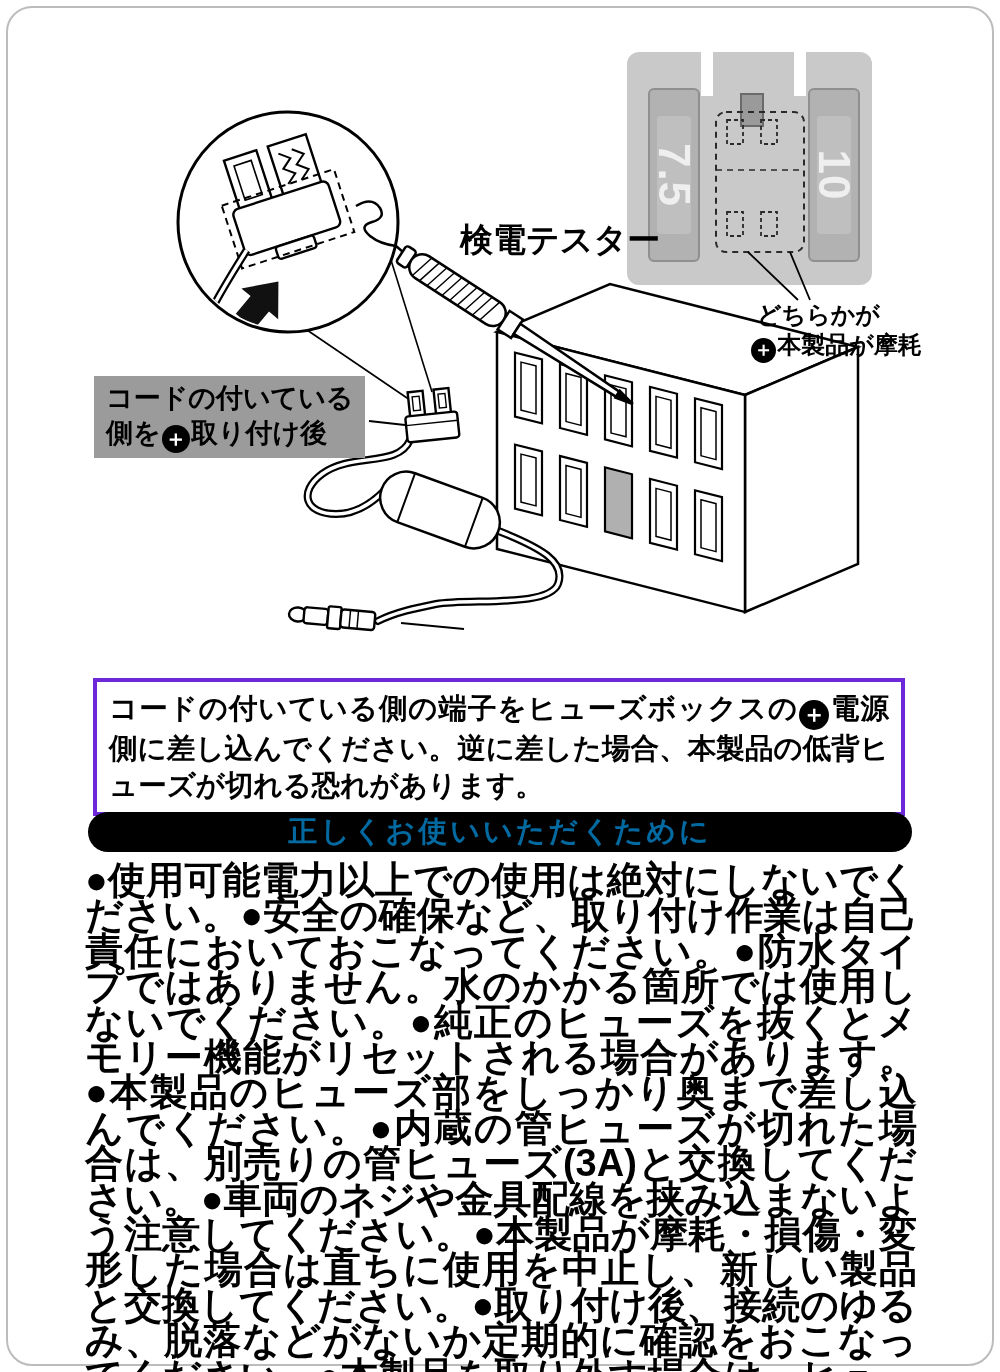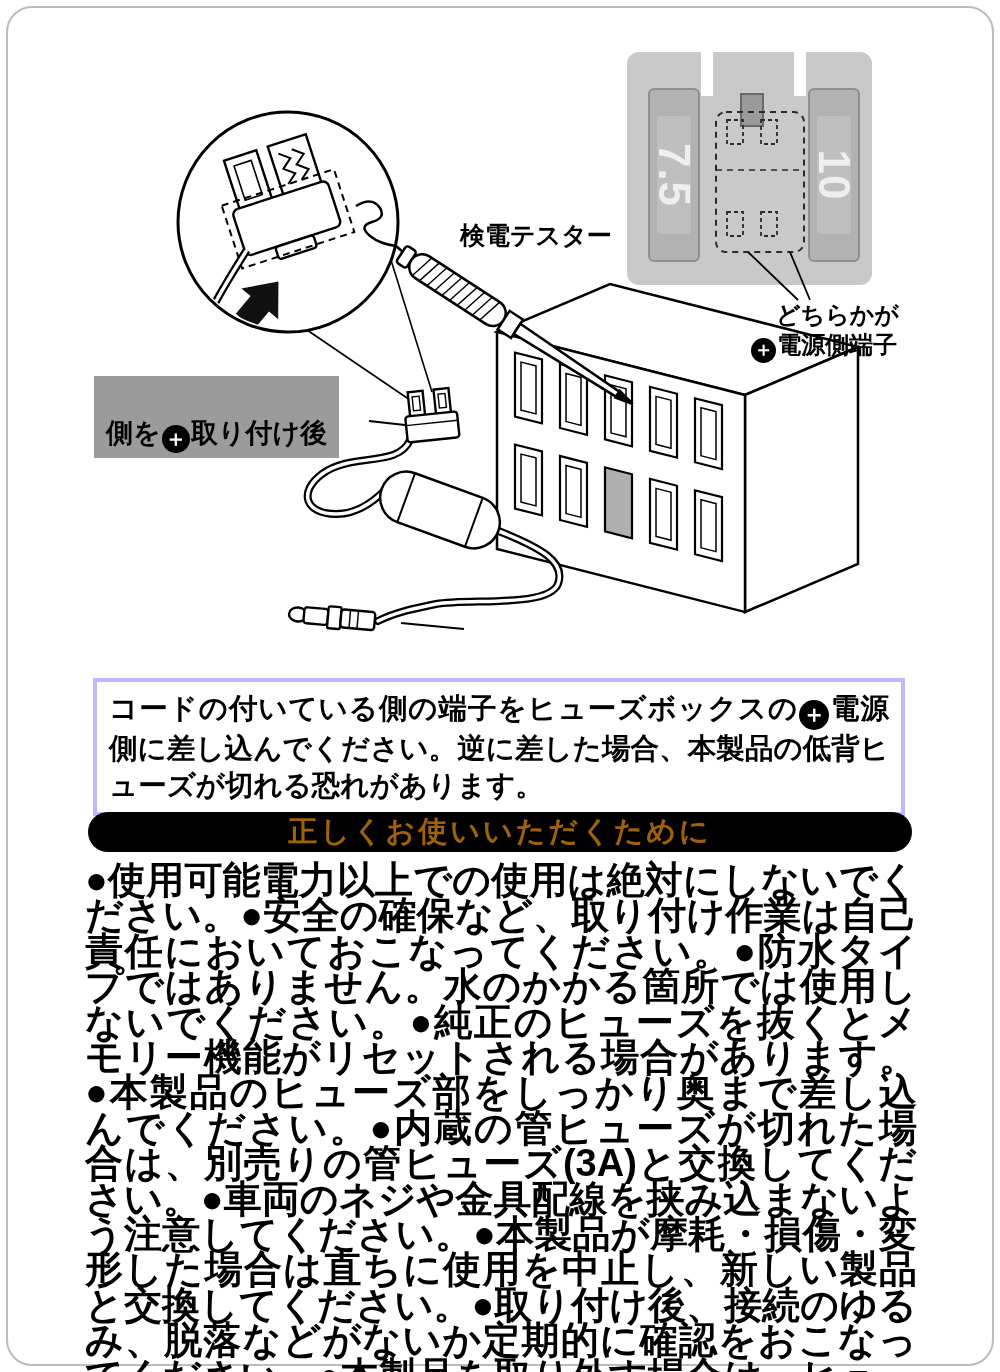--- a/index.html
+++ b/index.html
@@ -11,38 +11,38 @@
 
   
   .inset{position:absolute;left:627px;top:52px;width:245px;height:233px;background:#c9c9c9;border-radius:12px;}
   .fuse{position:absolute;top:36px;width:52px;height:174px;background:#b2b2b2;border:2px solid #8f8f8f;border-radius:6px;box-sizing:border-box;}
   .fuse-left{left:21px;}
   .fuse-right{left:181px;}
   .fuse-window{position:absolute;left:7px;right:7px;top:26px;bottom:26px;background:#bfbfbf;border-radius:4px;}
   .fuse-label{position:absolute;inset:0;display:flex;align-items:center;justify-content:center;
     transform:rotate(90deg);font-size:44px;font-weight:bold;color:#efefef;letter-spacing:1px;}
 
-  .art-label{position:absolute;white-space:nowrap;font-weight:600;font-size:25px;line-height:1.1;}
+  .art-label{position:absolute;white-space:nowrap;font-weight:600;font-size:33px;line-height:1.1;}
   .tester-label{left:460px;top:222px;}
   .connect-label{left:466px;top:611px;}
   .inset-caption{position:absolute;left:750px;top:300px;font-size:24px;font-weight:bold;line-height:30px;white-space:nowrap;}
-  .inset-caption .l1{margin-left:26px;}
+  .inset-caption .l1{margin-left:7px;}
 
   .callout{position:absolute;left:94px;top:376px;background:#9b9b9b;color:#000;
     font-size:27px;font-weight:bold;line-height:35px;padding:5px 12px;white-space:nowrap;}
 
   .plus{display:inline-flex;align-items:center;justify-content:center;width:1.05em;height:1.05em;
     border-radius:50%;background:#000;color:#fff;font-weight:bold;vertical-align:-0.14em;margin:0 1px;}
   .plus>span{font-size:0.82em;line-height:1;}
 
-  .notice{position:absolute;left:93px;top:678px;width:812px;box-sizing:border-box;border:4px solid #c4b5fd;
+  .notice{position:absolute;left:93px;top:678px;width:812px;box-sizing:border-box;border:4px solid #6d28d9;
     background:#fff;padding:8px 12px;font-size:28.5px;font-weight:bold;line-height:37px;
     text-align:justify;word-break:break-all;}
   .heading{position:absolute;left:88px;top:812px;width:824px;height:40px;background:#000;border-radius:20px;
-    color:#a16207;font-size:29px;font-weight:bold;letter-spacing:3px;display:flex;align-items:center;justify-content:center;}
+    color:#0369a1;font-size:29px;font-weight:bold;letter-spacing:3px;display:flex;align-items:center;justify-content:center;}
   .warnings{position:absolute;left:85px;top:863px;width:832px;font-size:38px;font-weight:600;
     line-height:35.4px;text-align:justify;word-break:break-all;}
 </style>
 </head>
 <body>
 
 <div class="page">
   <div class="page-border"></div>
 
   <div class="art">
@@ -172,31 +172,31 @@
           <rect x="761" y="212" width="16" height="24"></rect>
           <path d="M716,170 h88" stroke-dasharray="6,5" stroke-width="1.4"></path>
         </g>
         <path d="M748,252 L798,300 M790,252 L810,300" fill="none" stroke="#000" stroke-width="1.8"></path>
       </g>
     </svg>
 
     <div class="art-label tester-label">検電テスター</div>
 
     <div class="callout">
-      <br>
+      <span>コードの付いている</span><br>
       <span>側を</span><span class="plus">
           <span>＋</span>
         </span><span>取り付け後</span>
     </div>
 
     <div class="inset-caption">
       <div class="l1">どちらかが</div>
       <div class="l2"><span class="plus">
             <span>＋</span>
-          </span><span>電源側端子</span></div>
+          </span><span>本製品が摩耗</span></div>
     </div>
 
   </div>
 
   <div class="notice">
     <span>コードの付いている側の端子をヒューズボックスの</span><span class="plus">
         <span>＋</span>
       </span><span>電源側に差し込んでください。逆に差した場合、本製品の低背ヒューズが切れる恐れがあります。</span>
   </div>
 

